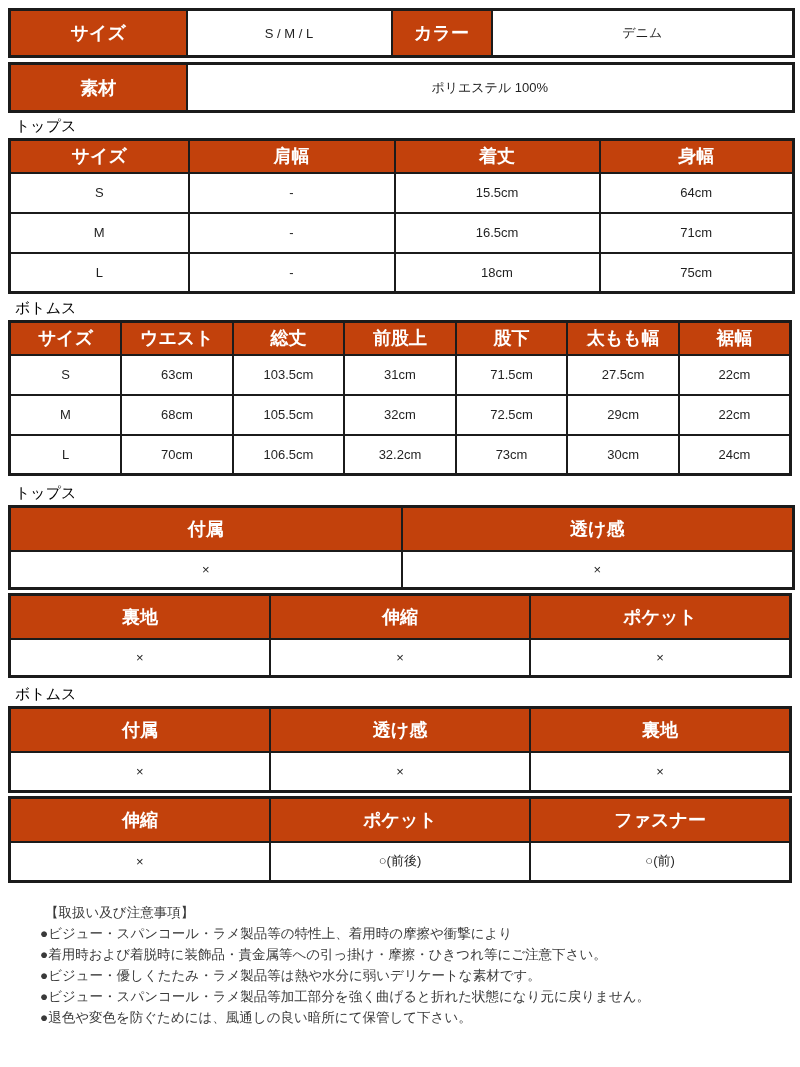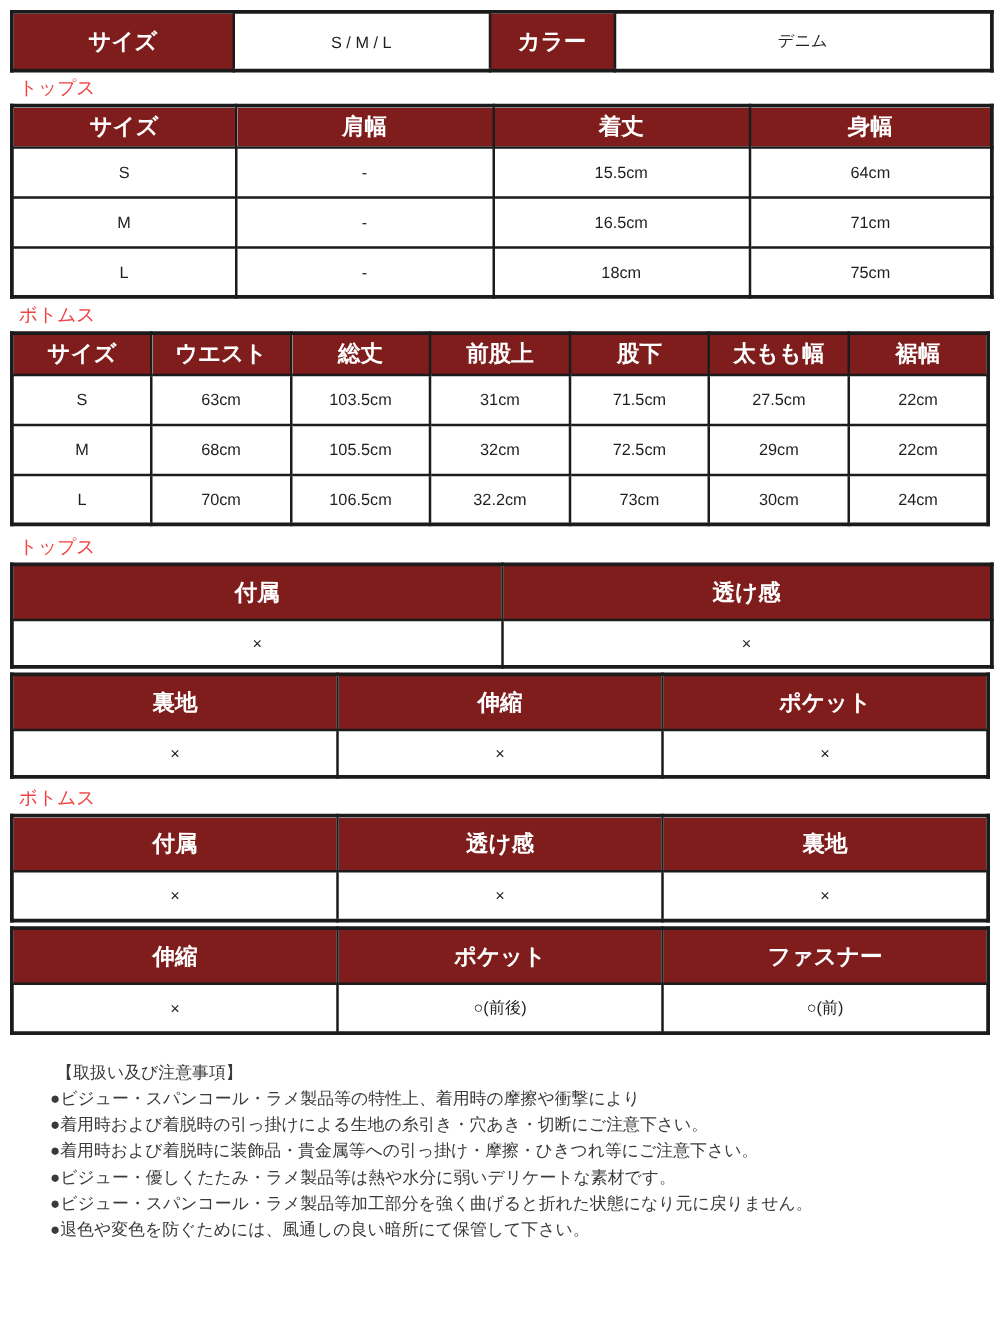--- a/index.html
+++ b/index.html
@@ -19,21 +19,21 @@
   }
   table.t th,table.t td{
     border:2px solid #1b1b1b;
     text-align:center;
     vertical-align:middle;
     padding:0;
     overflow:hidden;
     white-space:nowrap;
   }
   table.t th{
-    background:#7f1d1d;
+    background:#c2410c;
     color:#ffffff;
     font-weight:bold;
     font-size:18px;
   }
   table.t td{
     background:#ffffff;
     font-size:13px;
     font-weight:normal;
     color:#1f1f1f;
   }
@@ -44,21 +44,21 @@
   .h48{height:48px;}
   .hh{height:33px;}   
   .hd{height:40px;}   
   .ah{height:44px;}   
   .ad{height:38px;}   
   .ad2{height:40px;}  
 
   .sec{
     font-size:15px;
     line-height:18px;
-    color:#ef4444;
+    color:#000000;
     margin:5px 0 3px 7px;
   }
   .sec1{margin-top:4px;}
 
   .notes{
     margin:19px 0 0 4px;
     font-size:13.5px;
     line-height:21px;
     color:#3a3a3a;
   }
@@ -81,20 +81,32 @@
     <tbody>
         <tr class="h47">
       <th>サイズ</th>
       <td>S / M / L</td>
       <th>カラー</th>
       <td>デニム</td>
     </tr>
   </tbody>
     </table>
 
+  <table class="t">
+    <colgroup>
+        <col style="width:177px">
+        <col style="width:607px">
+      </colgroup>
+    <tbody>
+        <tr class="h48">
+      <th>素材</th>
+      <td>ポリエステル 100%</td>
+    </tr>
+  </tbody>
+    </table>
 
   <div class="sec sec1">トップス</div>
   <table class="t">
     <colgroup>
         <col style="width:179px">
         <col style="width:206px">
         <col style="width:205px">
         <col style="width:194px">
       </colgroup>
     <tbody>
@@ -249,20 +261,19 @@
       <td>×</td>
       <td>○(前後)</td>
       <td>○(前)</td>
     </tr>
   </tbody>
     </table>
 
   <div class="notes">
     <div class="ln-title">【取扱い及び注意事項】</div>
     <div class="ln-b">●ビジュー・スパンコール・ラメ製品等の特性上、着用時の摩擦や衝撃により</div>
-    <div class="ln-b">●着用時および着脱時の引っ掛けによる生地の糸引き・穴あき・切断にご注意下さい。</div>
     <div class="ln-b">●着用時および着脱時に装飾品・貴金属等への引っ掛け・摩擦・ひきつれ等にご注意下さい。</div>
     <div class="ln-b">●ビジュー・優しくたたみ・ラメ製品等は熱や水分に弱いデリケートな素材です。</div>
     <div class="ln-b">●ビジュー・スパンコール・ラメ製品等加工部分を強く曲げると折れた状態になり元に戻りません。</div>
     <div class="ln-b">●退色や変色を防ぐためには、風通しの良い暗所にて保管して下さい。</div>
   </div>
 
 </div>
 
 </body></html>

